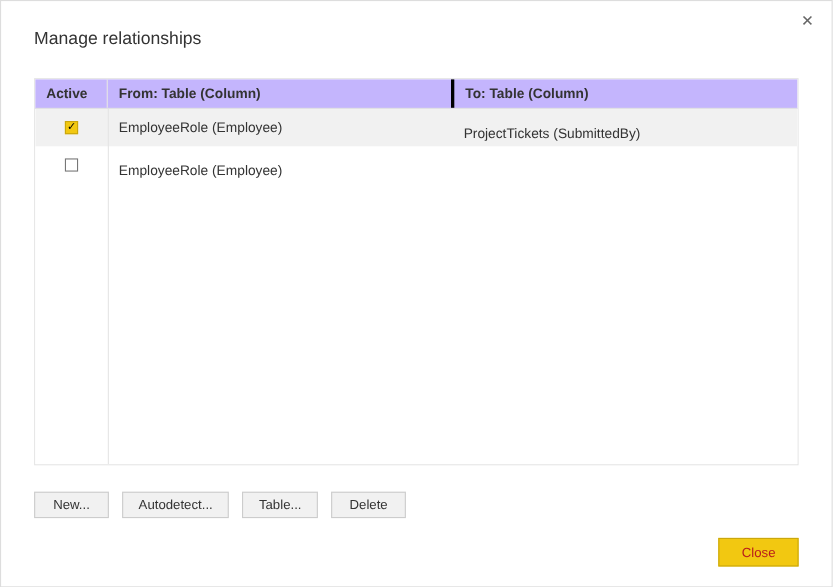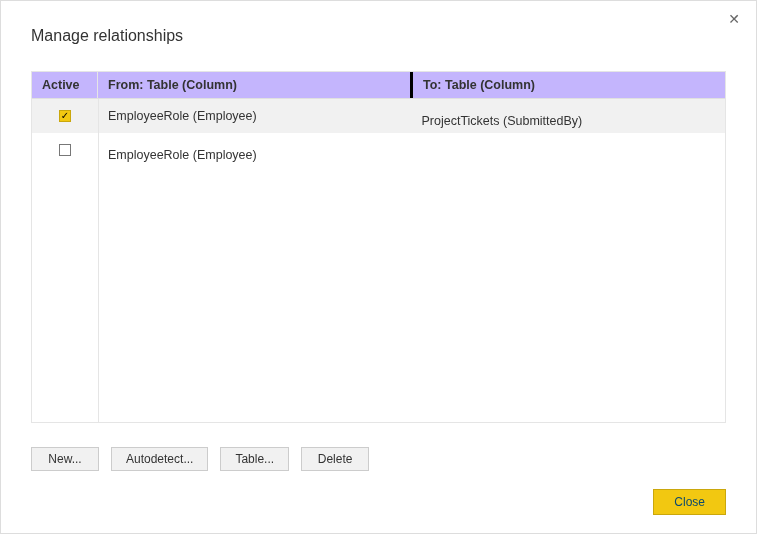--- a/index.html
+++ b/index.html
@@ -112,21 +112,21 @@
     font-family: inherit;
   }
   .btn.autodetect { min-width: 88px; }
   .close-btn {
     position: absolute;
     right: 30px;
     bottom: 18px;
     background: #f2c811;
     border: 1px solid #caa70c;
     font-size: 12px;
-    color: #0c4a6e;
+    color: #b91c1c;
     padding: 5px 20px;
     cursor: pointer;
     font-family: inherit;
   }
 </style>
 </head>
 <body>
 
 <div class="dialog">
 

